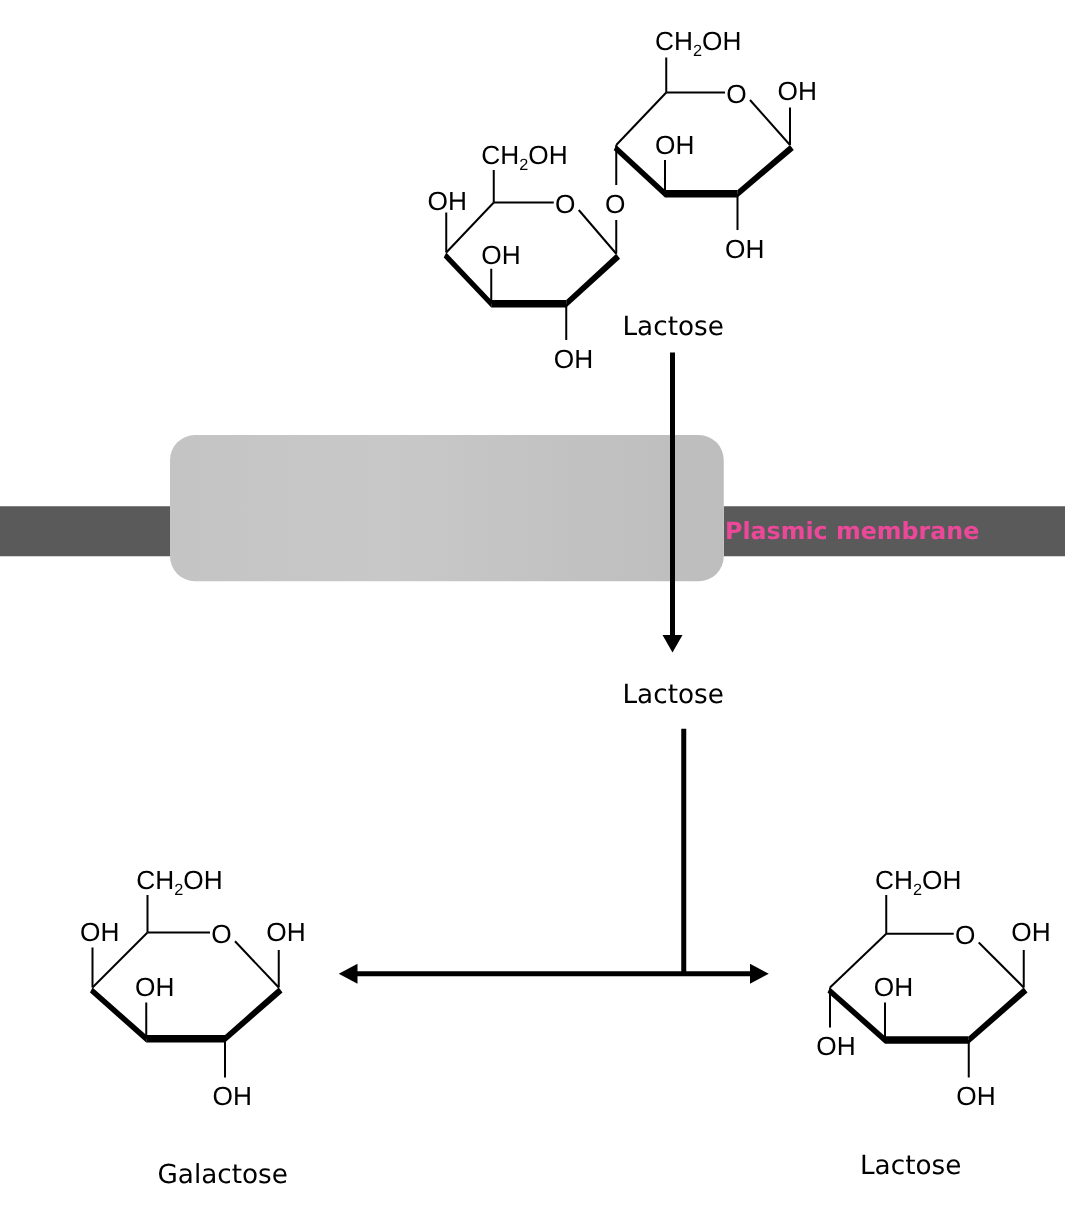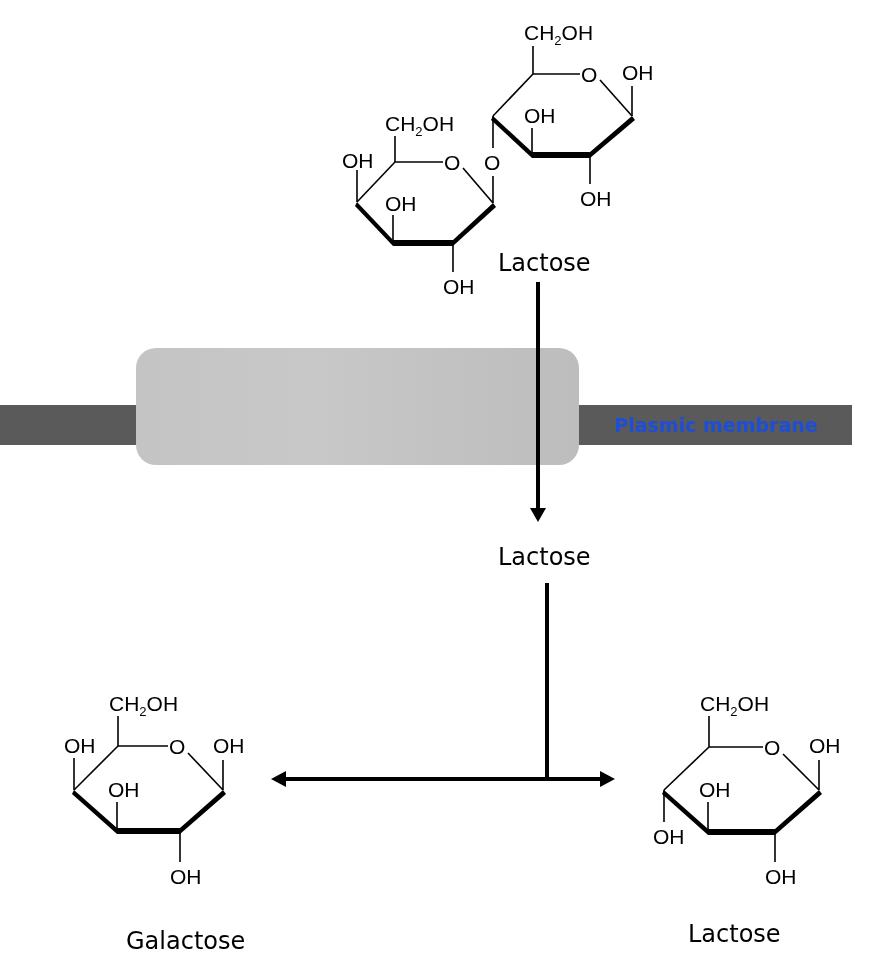--- a/index.html
+++ b/index.html
@@ -2,23 +2,23 @@
 <html><head>
   <meta charset="utf-8">
   <style>
     html, body { margin: 0; padding: 0; background: #ffffff; }
     body { width: 869px; height: 971px; position: relative; overflow: hidden; }
     #stage { position: absolute; left: 0; top: 0; width: 869px; height: 971px; }
     .membrane-bar { position: absolute; background: #5a5a5a; }
     .protein { position: absolute; left: 136px; top: 348px; width: 443px; height: 117px;
       border-radius: 20px; background: linear-gradient(90deg,#c4c4c4 0%,#c8c8c8 40%,#c2c2c2 70%,#bdbdbd 100%); }
     .membrane-label { position: absolute; left: 580px; top: 405px; width: 272px; height: 40px;
-      color: #1d4ed8; font-family: "DejaVu Sans", sans-serif; font-weight: bold; font-size: 19px;
-      line-height: 40px; text-align: center; }
-    .lbl { position: absolute; font-family: "DejaVu Sans", sans-serif; font-size: 24px; color: #000; white-space: nowrap; }
+      color: #ec4899; font-family: "DejaVu Sans", sans-serif; font-weight: bold; font-size: 19px;
+      line-height: 40px; text-align: left; }
+    .lbl { position: absolute; font-family: "DejaVu Sans", sans-serif; font-size: 21px; color: #000; white-space: nowrap; }
     svg text { font-family: "Liberation Sans", sans-serif; }
   </style>
 </head>
 <body>
 
 <div id="stage">
 
   <div class="membrane-bar" style="left:0;top:405px;width:136px;height:40px;"></div>
   <div class="membrane-bar" style="left:579px;top:405px;width:273px;height:40px;"></div>
   <div class="protein"></div>

